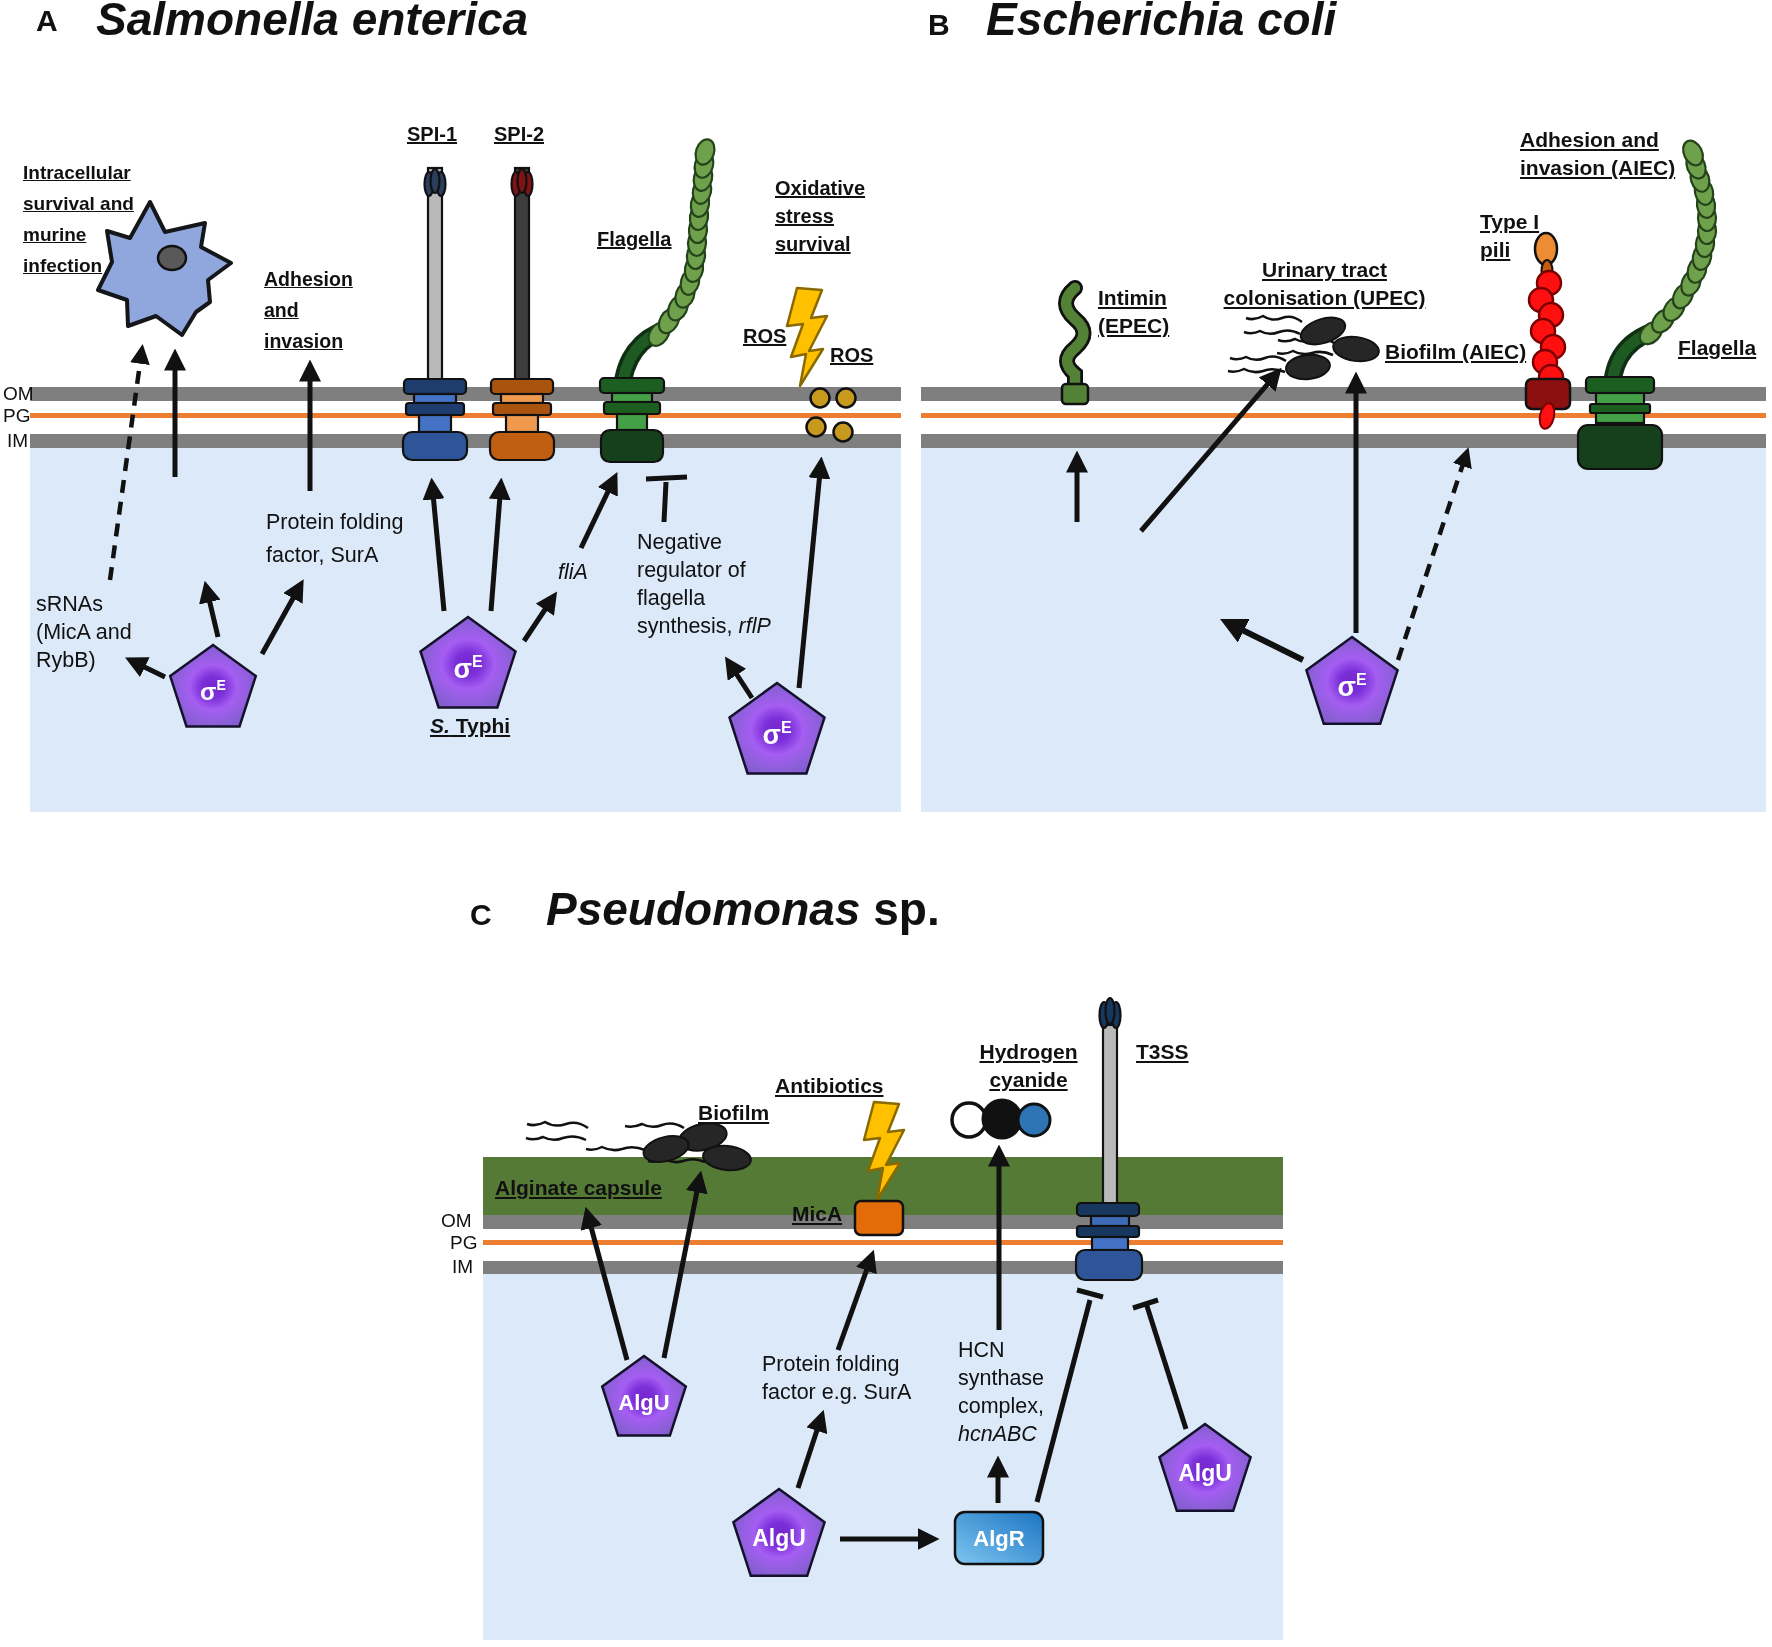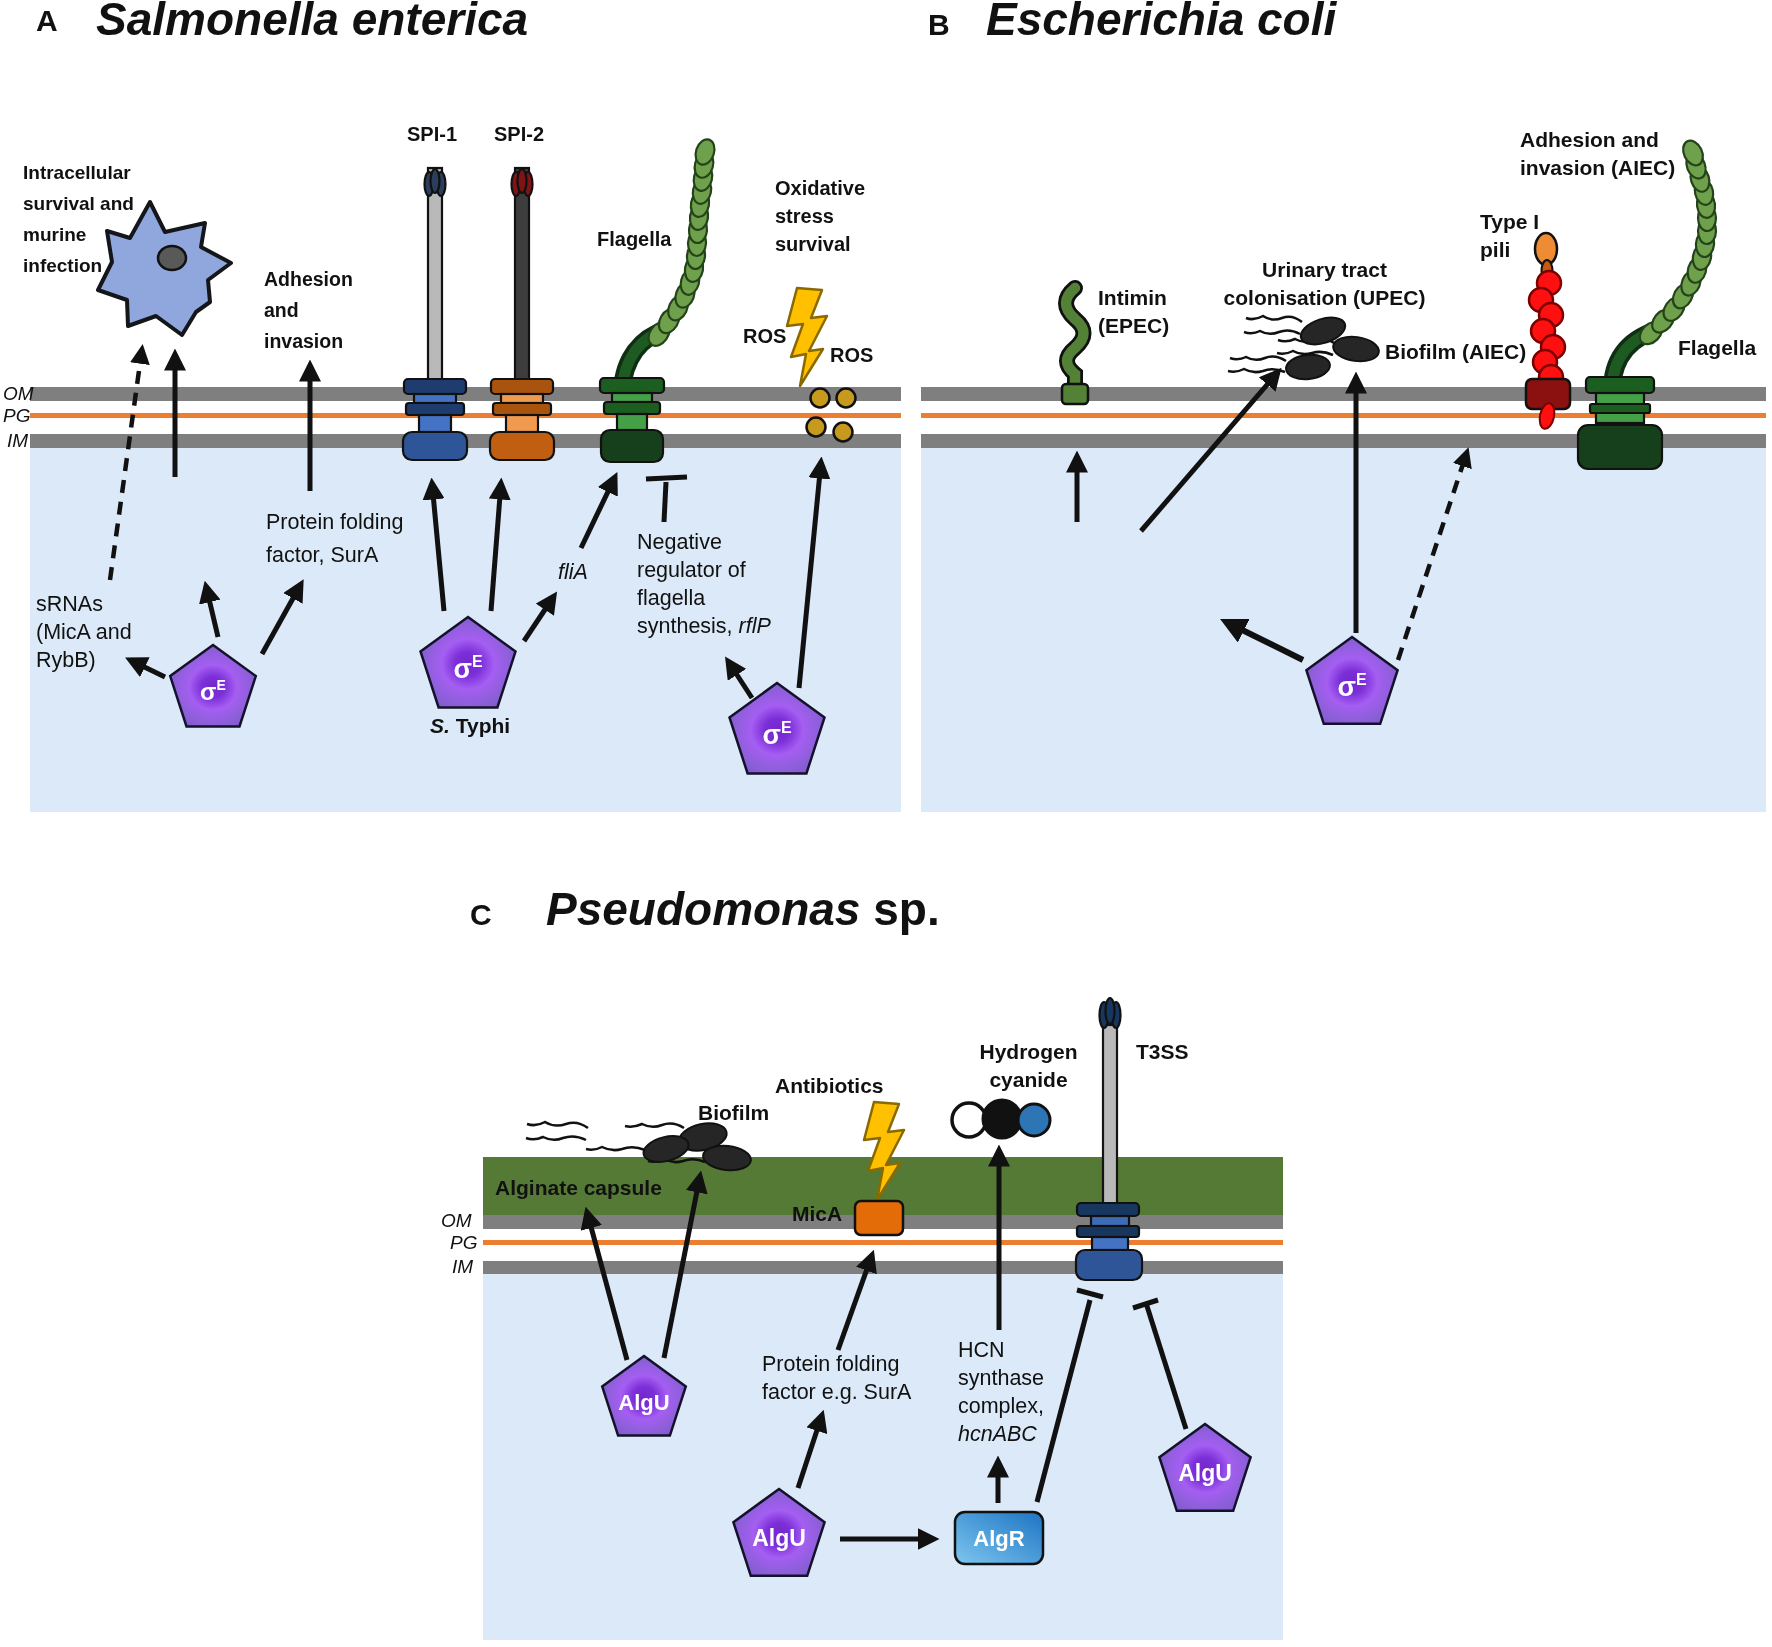--- a/index.html
+++ b/index.html
@@ -3,25 +3,25 @@
 <meta charset="utf-8">
 <style>
   html,body{margin:0;padding:0;background:#fff;}
   .canvas{
     position:relative;width:1772px;height:1647px;overflow:hidden;
     background:#ffffff;font-family:"Liberation Sans",sans-serif;color:#111;
   }
   svg.layer{position:absolute;left:0;top:0;z-index:1;}
   .t{position:absolute;z-index:3;white-space:pre-line;color:#111;
      font-family:"Liberation Sans",sans-serif;font-size:21.5px;line-height:28px;}
-  .b{font-weight:bold;font-size:21px;line-height:28px;}
+  .b{font-weight:bold;font-size:21px;line-height:28px;text-decoration:underline;}
   .i{font-style:italic;}
   .tag{font-weight:bold;font-size:30px;line-height:30px;}
   .title{font-weight:bold;font-style:italic;font-size:46px;line-height:50px;white-space:nowrap;}
-  .mem{font-size:19px;line-height:19px;font-style:italic;}
+  .mem{font-size:19px;line-height:19px;}
   .sm19{font-size:19px;line-height:27px;}
   .lh31{line-height:31px;}
   .lh33{line-height:33px;}
   .lh29{line-height:31px;}
   .ctr{text-align:center;}
 </style>
 </head>
 <body>
 
 <div class="canvas">

